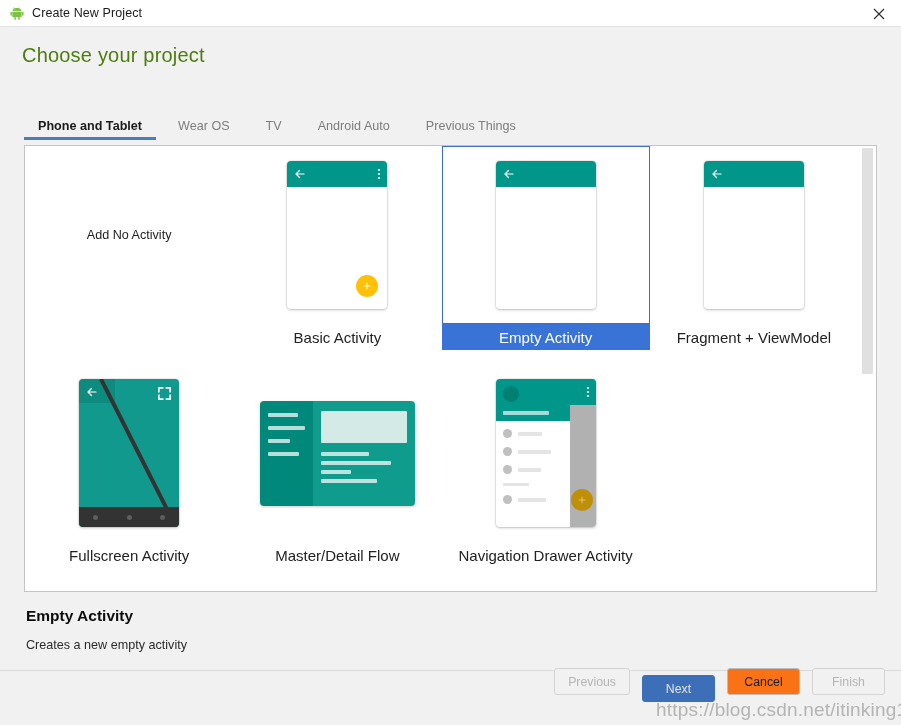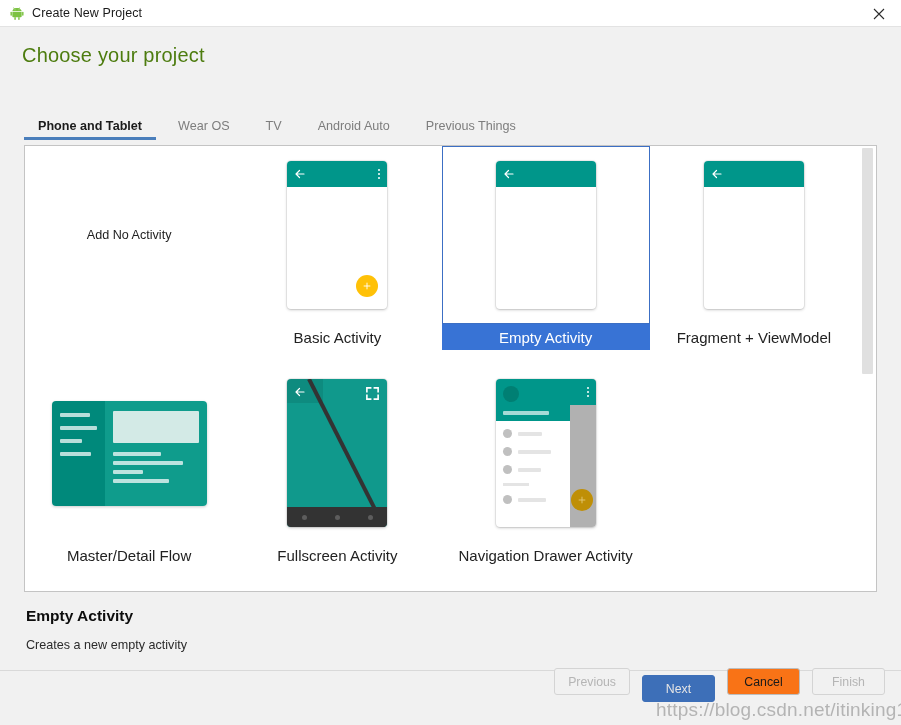--- a/index.html
+++ b/index.html
@@ -318,60 +318,60 @@
                 <path d="M20 12H5M11 5l-7 7 7 7" stroke="#ffffff" stroke-width="2.4" fill="none" stroke-linecap="round" stroke-linejoin="round"></path>
               </svg>
             </div>
           </div>
         </div>
         <div class="caption">Fragment + ViewModel</div>
       </div>
 
       <div class="cell">
         <div class="thumb-wrap">
-          <div class="tablet">
-            <div class="left">
-              <i style="width:30px"></i>
-              <i style="width:37px"></i>
-              <i style="width:22px"></i>
-              <i style="width:31px"></i>
-            </div>
-            <div class="right">
-              <div class="card"></div>
-              <i style="width:48px"></i>
-              <i style="width:70px"></i>
-              <i style="width:30px"></i>
-              <i style="width:56px"></i>
-            </div>
-          </div>
-        </div>
-        <div class="caption">Master/Detail Flow</div>
-      </div>
-
-      <div class="cell">
-        <div class="thumb-wrap">
           <div class="phone full">
             <div class="topstrip"></div>
             <svg class="diag" viewBox="0 0 100 148" preserveAspectRatio="none">
               <path d="M22 0 L97 148" stroke="#333333" stroke-width="4" fill="none"></path>
             </svg>
             <svg class="back" viewBox="0 0 24 24">
               <path d="M20 12H5M11 5l-7 7 7 7" stroke="#ffffff" stroke-width="2.4" fill="none" stroke-linecap="round" stroke-linejoin="round"></path>
             </svg>
             <svg class="expand" viewBox="0 0 24 24">
               <path d="M3 9V3h6M21 9V3h-6M3 15v6h6M21 15v6h-6" stroke="#ffffff" stroke-width="2.6" fill="none" stroke-linecap="square"></path>
             </svg>
             <div class="navdark">
               <i></i>
               <i></i>
               <i></i>
             </div>
           </div>
         </div>
         <div class="caption">Fullscreen Activity</div>
+      </div>
+
+      <div class="cell">
+        <div class="thumb-wrap">
+          <div class="tablet">
+            <div class="left">
+              <i style="width:30px"></i>
+              <i style="width:37px"></i>
+              <i style="width:22px"></i>
+              <i style="width:31px"></i>
+            </div>
+            <div class="right">
+              <div class="card"></div>
+              <i style="width:48px"></i>
+              <i style="width:70px"></i>
+              <i style="width:30px"></i>
+              <i style="width:56px"></i>
+            </div>
+          </div>
+        </div>
+        <div class="caption">Master/Detail Flow</div>
       </div>
 
       <div class="cell">
         <div class="thumb-wrap">
           <div class="phone drawer">
             <div class="scrim">
               <div class="scrimbar"></div>
               <span class="dots">
                   <i></i>
                   <i></i>

